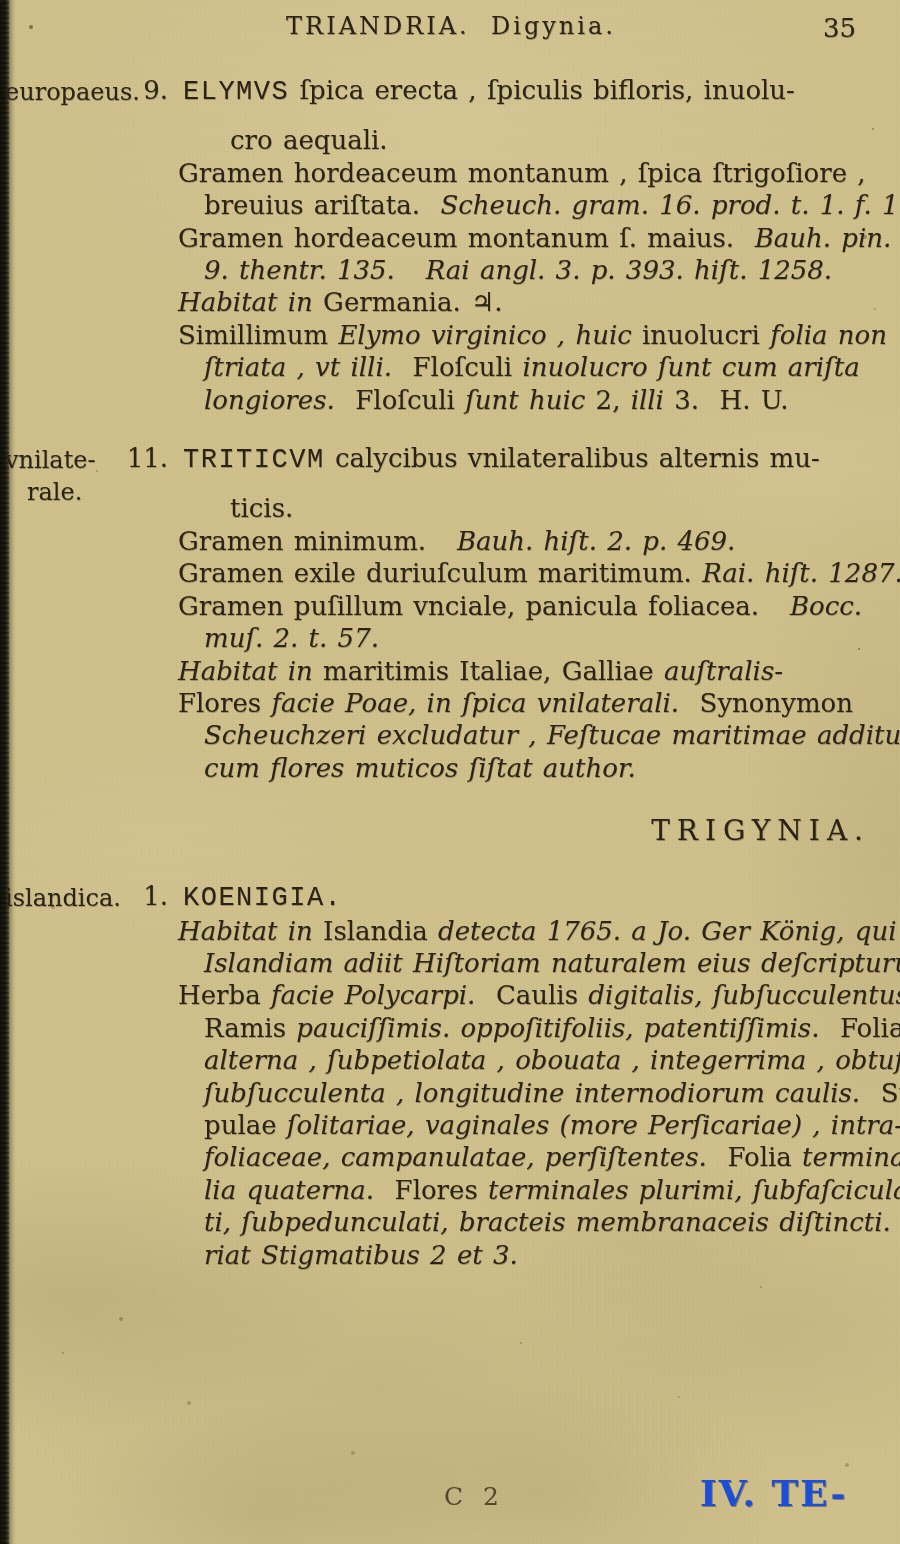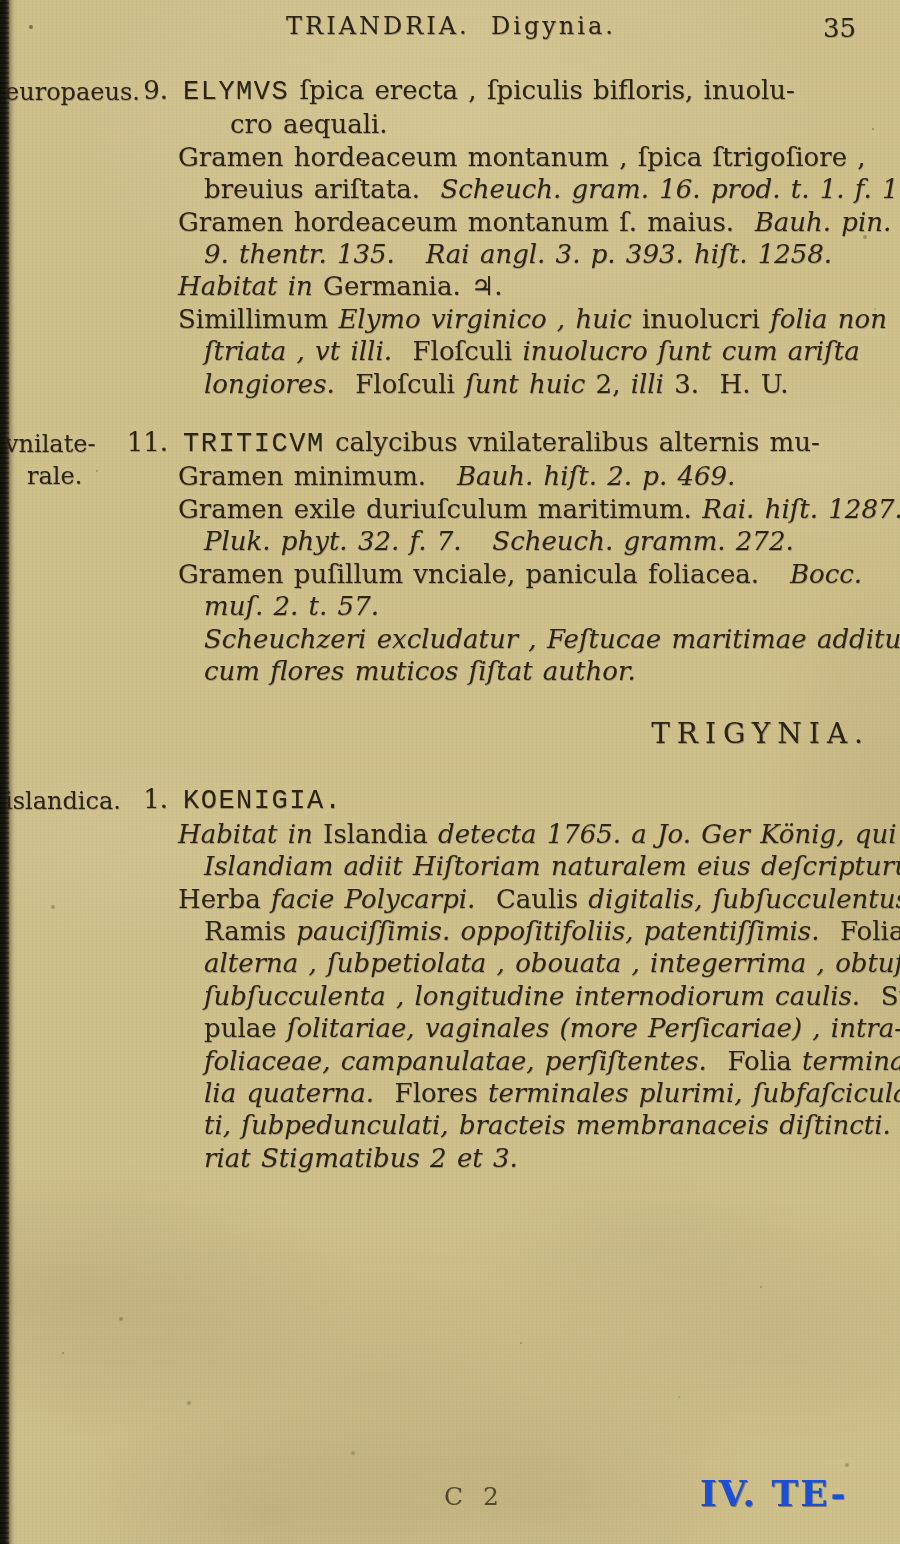--- a/index.html
+++ b/index.html
@@ -78,21 +78,21 @@
   
   .content{position:absolute;top:74px;left:0;width:880px;}
   .entry{position:relative;margin-bottom:26px;}
   .line{
     white-space:pre;font-size:26px;line-height:32.4px;word-spacing:2px;
     text-shadow:.5px .5px 0 rgba(43,35,21,.3);
   }
   .ind-num  {padding-left:122px;}
   .ind-main {padding-left:178px;}
   .ind-cont {padding-left:204px;}
-  .ind-cont2{padding-left:230px;}
+  .ind-cont2{padding-left:230px;margin-top:16px;}
   .num{display:inline-block;width:46px;text-align:right;margin-right:15px;}
   .seg-i{font-style:italic;}
   .seg-g{letter-spacing:1.5px;font-size:27px;font-family:Liberation Mono, monospace;}
   .margin-label{
     position:absolute;left:5px;top:2px;font-size:24px;line-height:32.4px;
     text-shadow:.5px .5px 0 rgba(43,35,21,.3);
   }
   .margin-cont{padding-left:22px;}
   .section-heading{
     margin:20px 0 28px;height:42px;line-height:42px;
@@ -139,25 +139,27 @@
         <div class="line ind-main"><span class="seg-r">Simillimum </span><span class="seg-i">Elymo virginico , huic</span><span class="seg-r"> inuolucri </span><span class="seg-i">folia non</span></div>
         <div class="line ind-cont"><span class="seg-i">ſtriata , vt illi.</span><span class="seg-r">  Floſculi </span><span class="seg-i">inuolucro ſunt cum ariſta</span></div>
         <div class="line ind-cont"><span class="seg-i">longiores.</span><span class="seg-r">  Floſculi </span><span class="seg-i">ſunt huic</span><span class="seg-r"> 2, </span><span class="seg-i">illi</span><span class="seg-r"> 3.  H. U.</span></div>
       </div>
       <div class="entry">
         <div class="margin-label">
           <div>vnilate-</div>
           <div class="margin-cont">rale.</div>
         </div>
         <div class="line ind-num"><span class="num">11.</span><span class="seg-g">TRITICVM</span><span class="seg-r"> calycibus vnilateralibus alternis mu-</span></div>
+        <div class="line ind-cont2"><span class="seg-r">ticis.</span></div>
         <div class="line ind-main"><span class="seg-r">Gramen minimum.   </span><span class="seg-i">Bauh. hiſt. 2. p. 469.</span></div>
         <div class="line ind-main"><span class="seg-r">Gramen exile duriuſculum maritimum. </span><span class="seg-i">Rai. hiſt. 1287.</span></div>
-        <div class="line ind-cont"><span class="seg-i">Pluk. phyt. 32. f. 7.   Scheuch. gramm. 272.</span></div>
         <div class="line ind-main"><span class="seg-r">Gramen puſillum vnciale, panicula foliacea.   </span><span class="seg-i">Bocc.</span></div>
         <div class="line ind-cont"><span class="seg-i">muſ. 2. t. 57.</span></div>
+        <div class="line ind-main"><span class="seg-i">Habitat in</span><span class="seg-r"> maritimis Italiae, Galliae </span><span class="seg-i">auſtralis-</span></div>
+        <div class="line ind-main"><span class="seg-r">Flores </span><span class="seg-i">facie Poae, in ſpica vnilaterali.</span><span class="seg-r">  Synonymon</span></div>
         <div class="line ind-cont"><span class="seg-i">Scheuchzeri excludatur , Feſtucae maritimae additum,</span></div>
         <div class="line ind-cont"><span class="seg-i">cum flores muticos ſiſtat author.</span></div>
       </div>
       <div class="section-heading">TRIGYNIA.</div>
       <div class="entry">
         <div class="margin-label">
           <div>islandica.</div>
         </div>
         <div class="line ind-num"><span class="num">1.</span><span class="seg-g">KOENIGIA.</span></div>
         <div class="line ind-main"><span class="seg-i">Habitat in</span><span class="seg-r"> Islandia </span><span class="seg-i">detecta 1765. a Jo. Ger König, qui</span></div>

